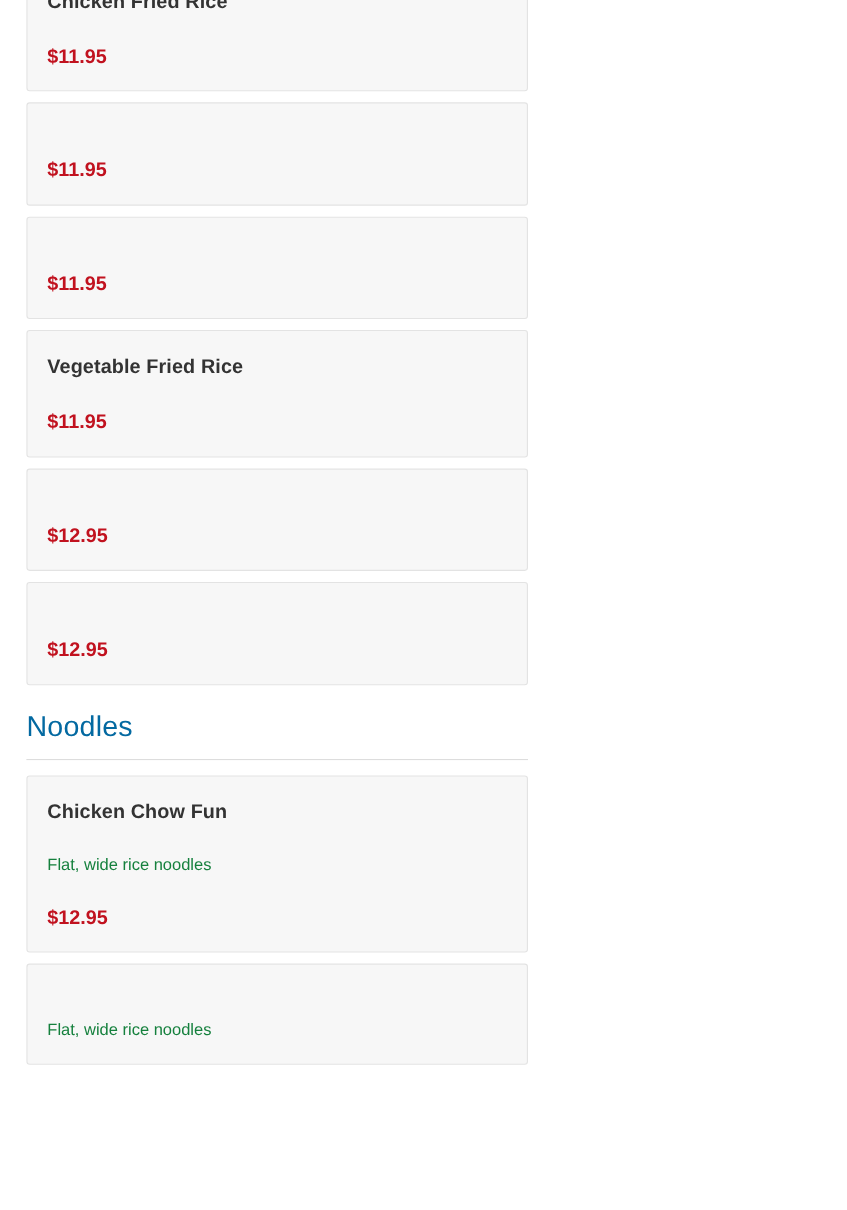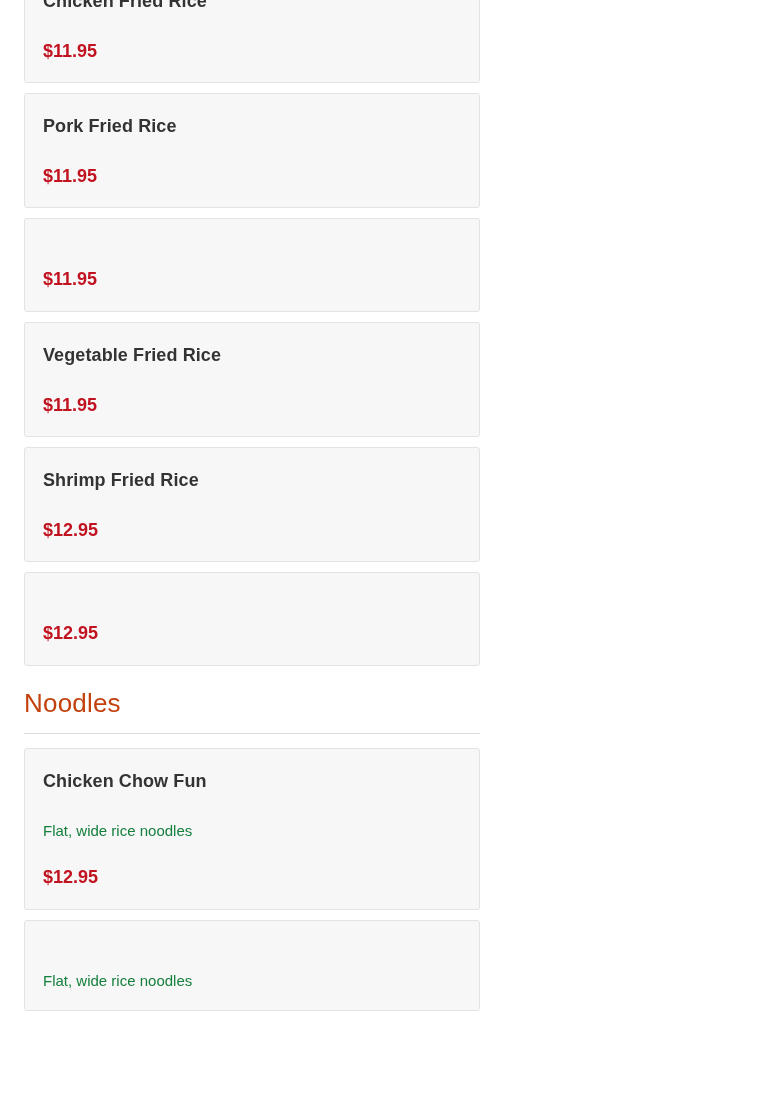--- a/index.html
+++ b/index.html
@@ -49,21 +49,21 @@
     font-size: 18px;
     font-weight: bold;
     color: #c1121f;
     margin: 28px 0 0 0;
     line-height: 1.2;
   }
   .item-price.tight { margin-top: 27px; }
   .section-heading {
     font-size: 26px;
     font-weight: normal;
-    color: #c2410c;
+    color: #0369a1;
     margin: 22px 0 0 0;
     padding: 0 0 14px 0;
     border-bottom: 1px solid #dddddd;
     letter-spacing: 0.2px;
   }
   .section-gap { height: 14px; }
 </style>
 </head>
 <body>
 
@@ -71,35 +71,33 @@
   <div class="menu-column">
 
     <div>
 
       <div class="menu-item">
         <div class="item-name">Chicken Fried Rice</div>
         <div class="item-price">$11.95</div>
       </div>
 
       <div class="menu-item">
-        <div class="item-name">Pork Fried Rice</div>
         <div class="item-price">$11.95</div>
       </div>
 
       <div class="menu-item">
         <div class="item-price">$11.95</div>
       </div>
 
       <div class="menu-item">
         <div class="item-name">Vegetable Fried Rice</div>
         <div class="item-price">$11.95</div>
       </div>
 
       <div class="menu-item">
-        <div class="item-name">Shrimp Fried Rice</div>
         <div class="item-price">$12.95</div>
       </div>
 
       <div class="menu-item">
         <div class="item-price">$12.95</div>
       </div>
 
     </div>
 
     <div>

